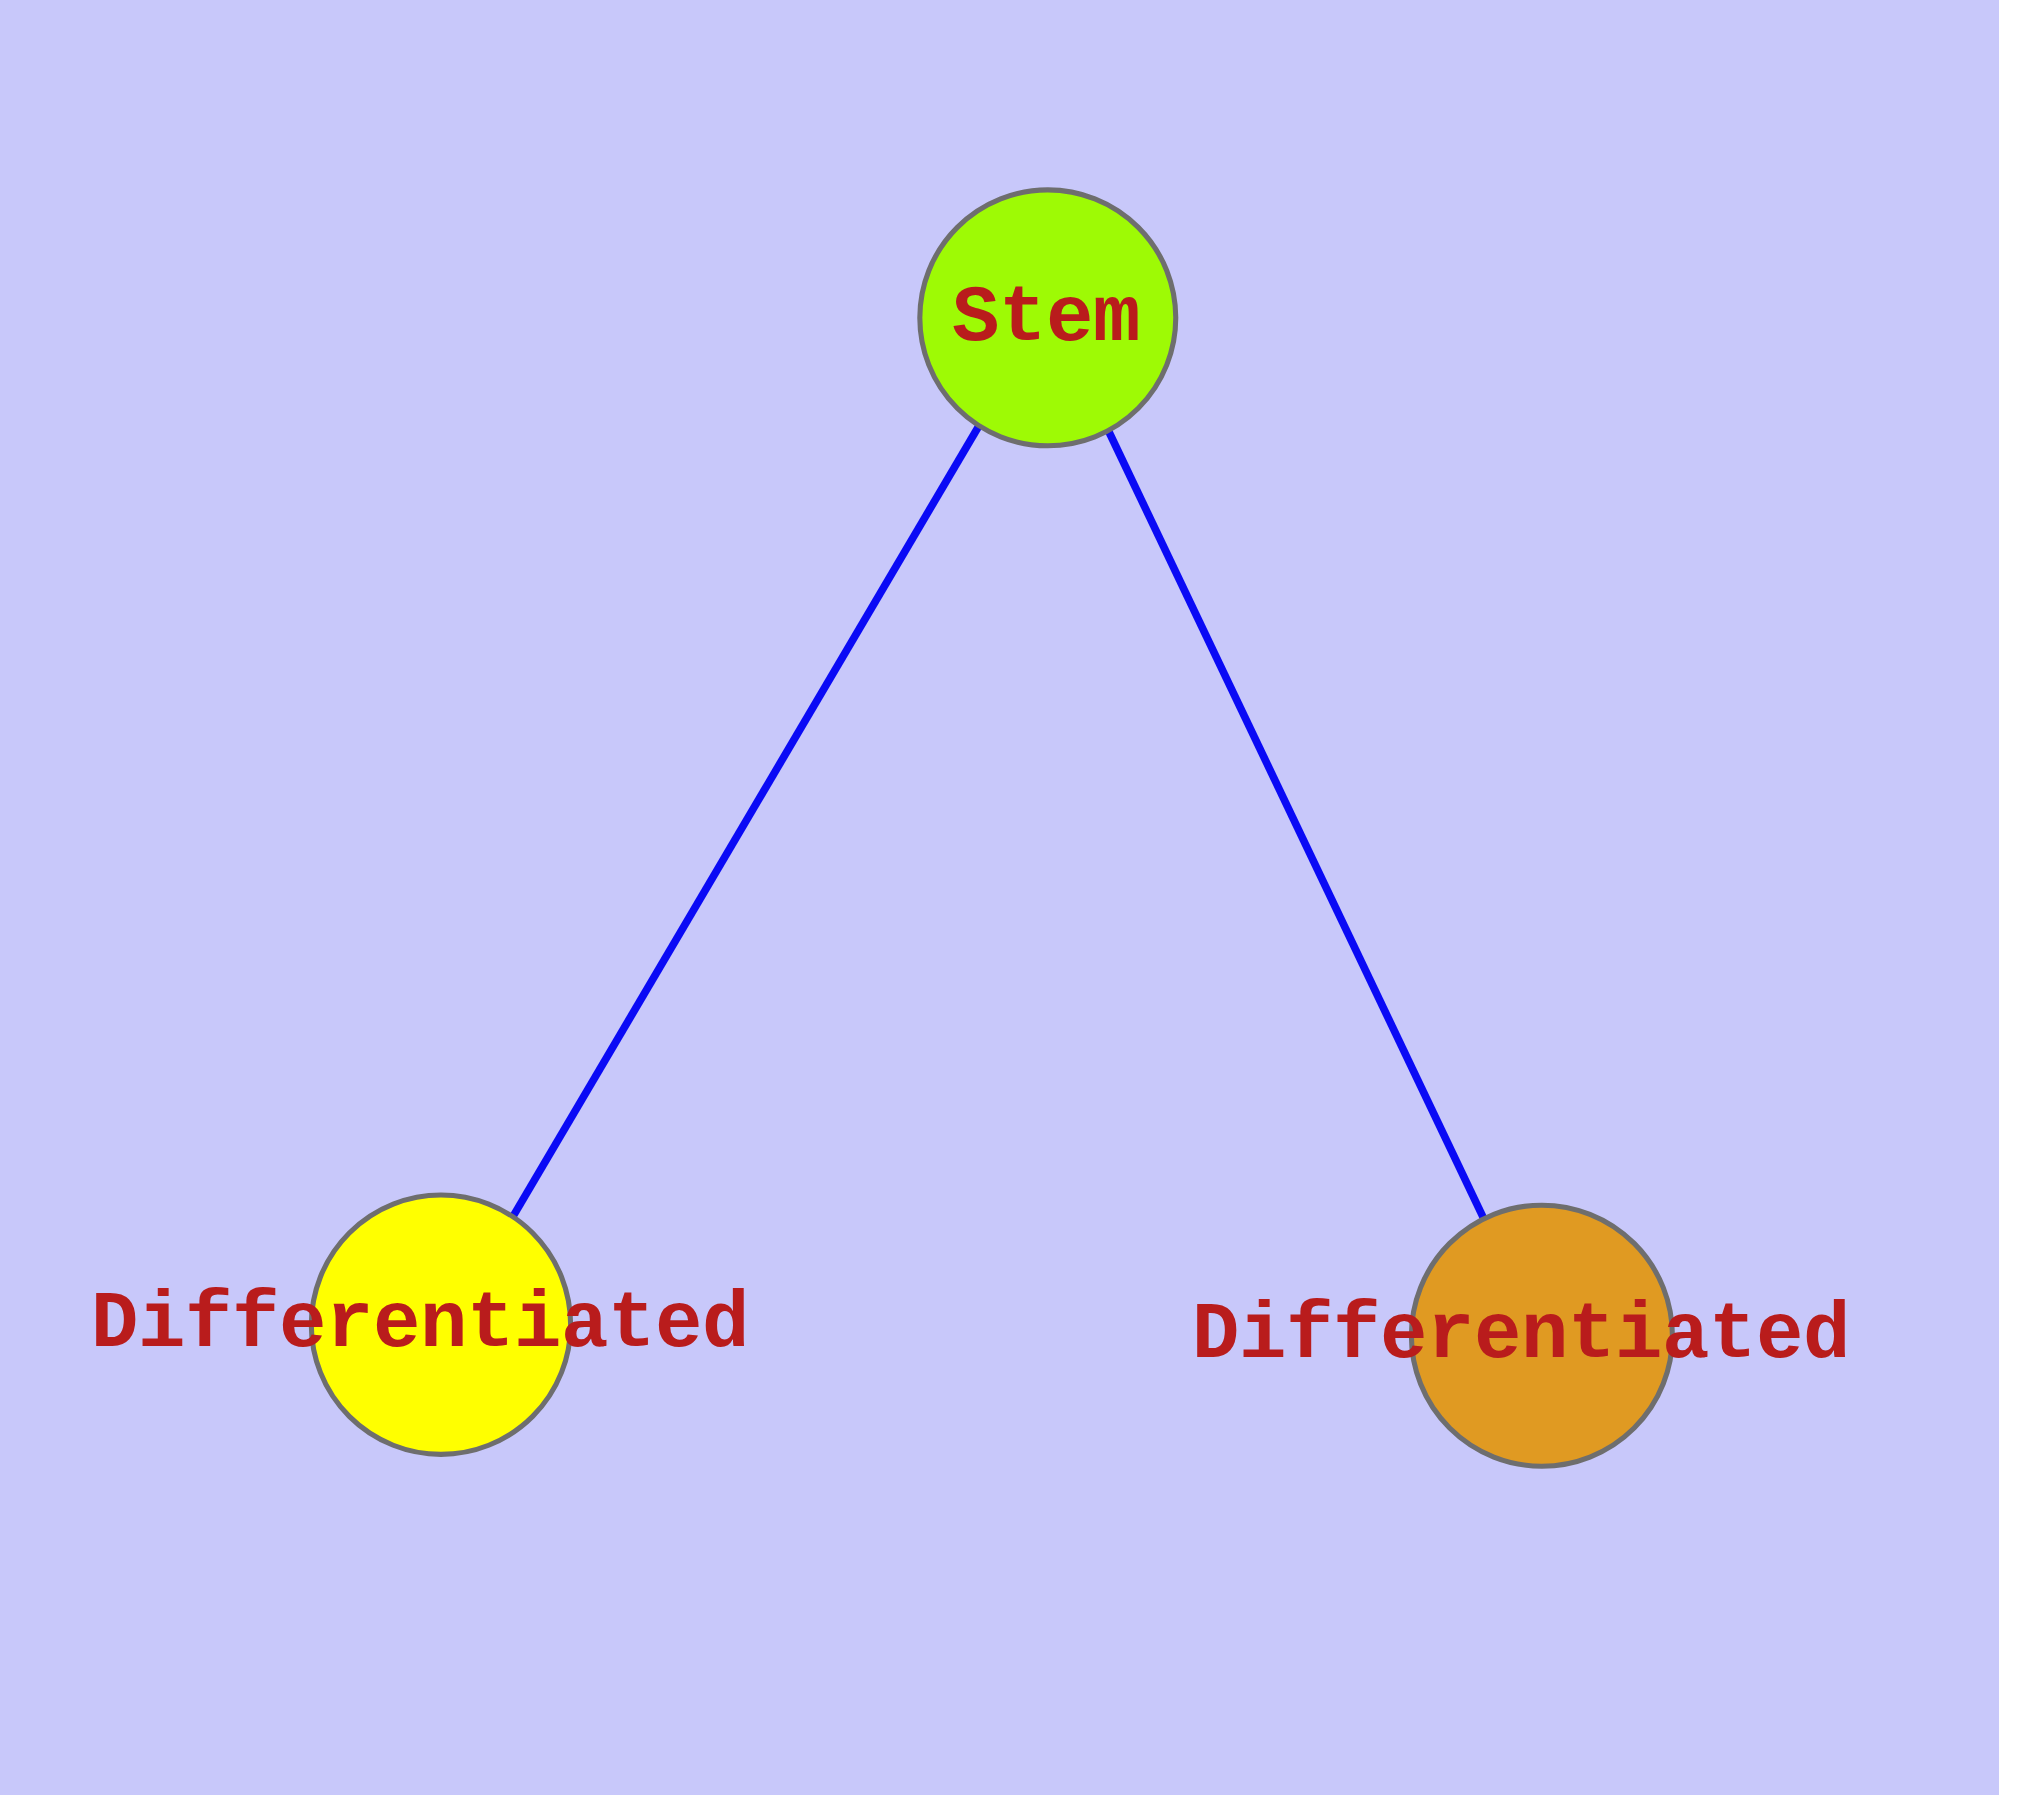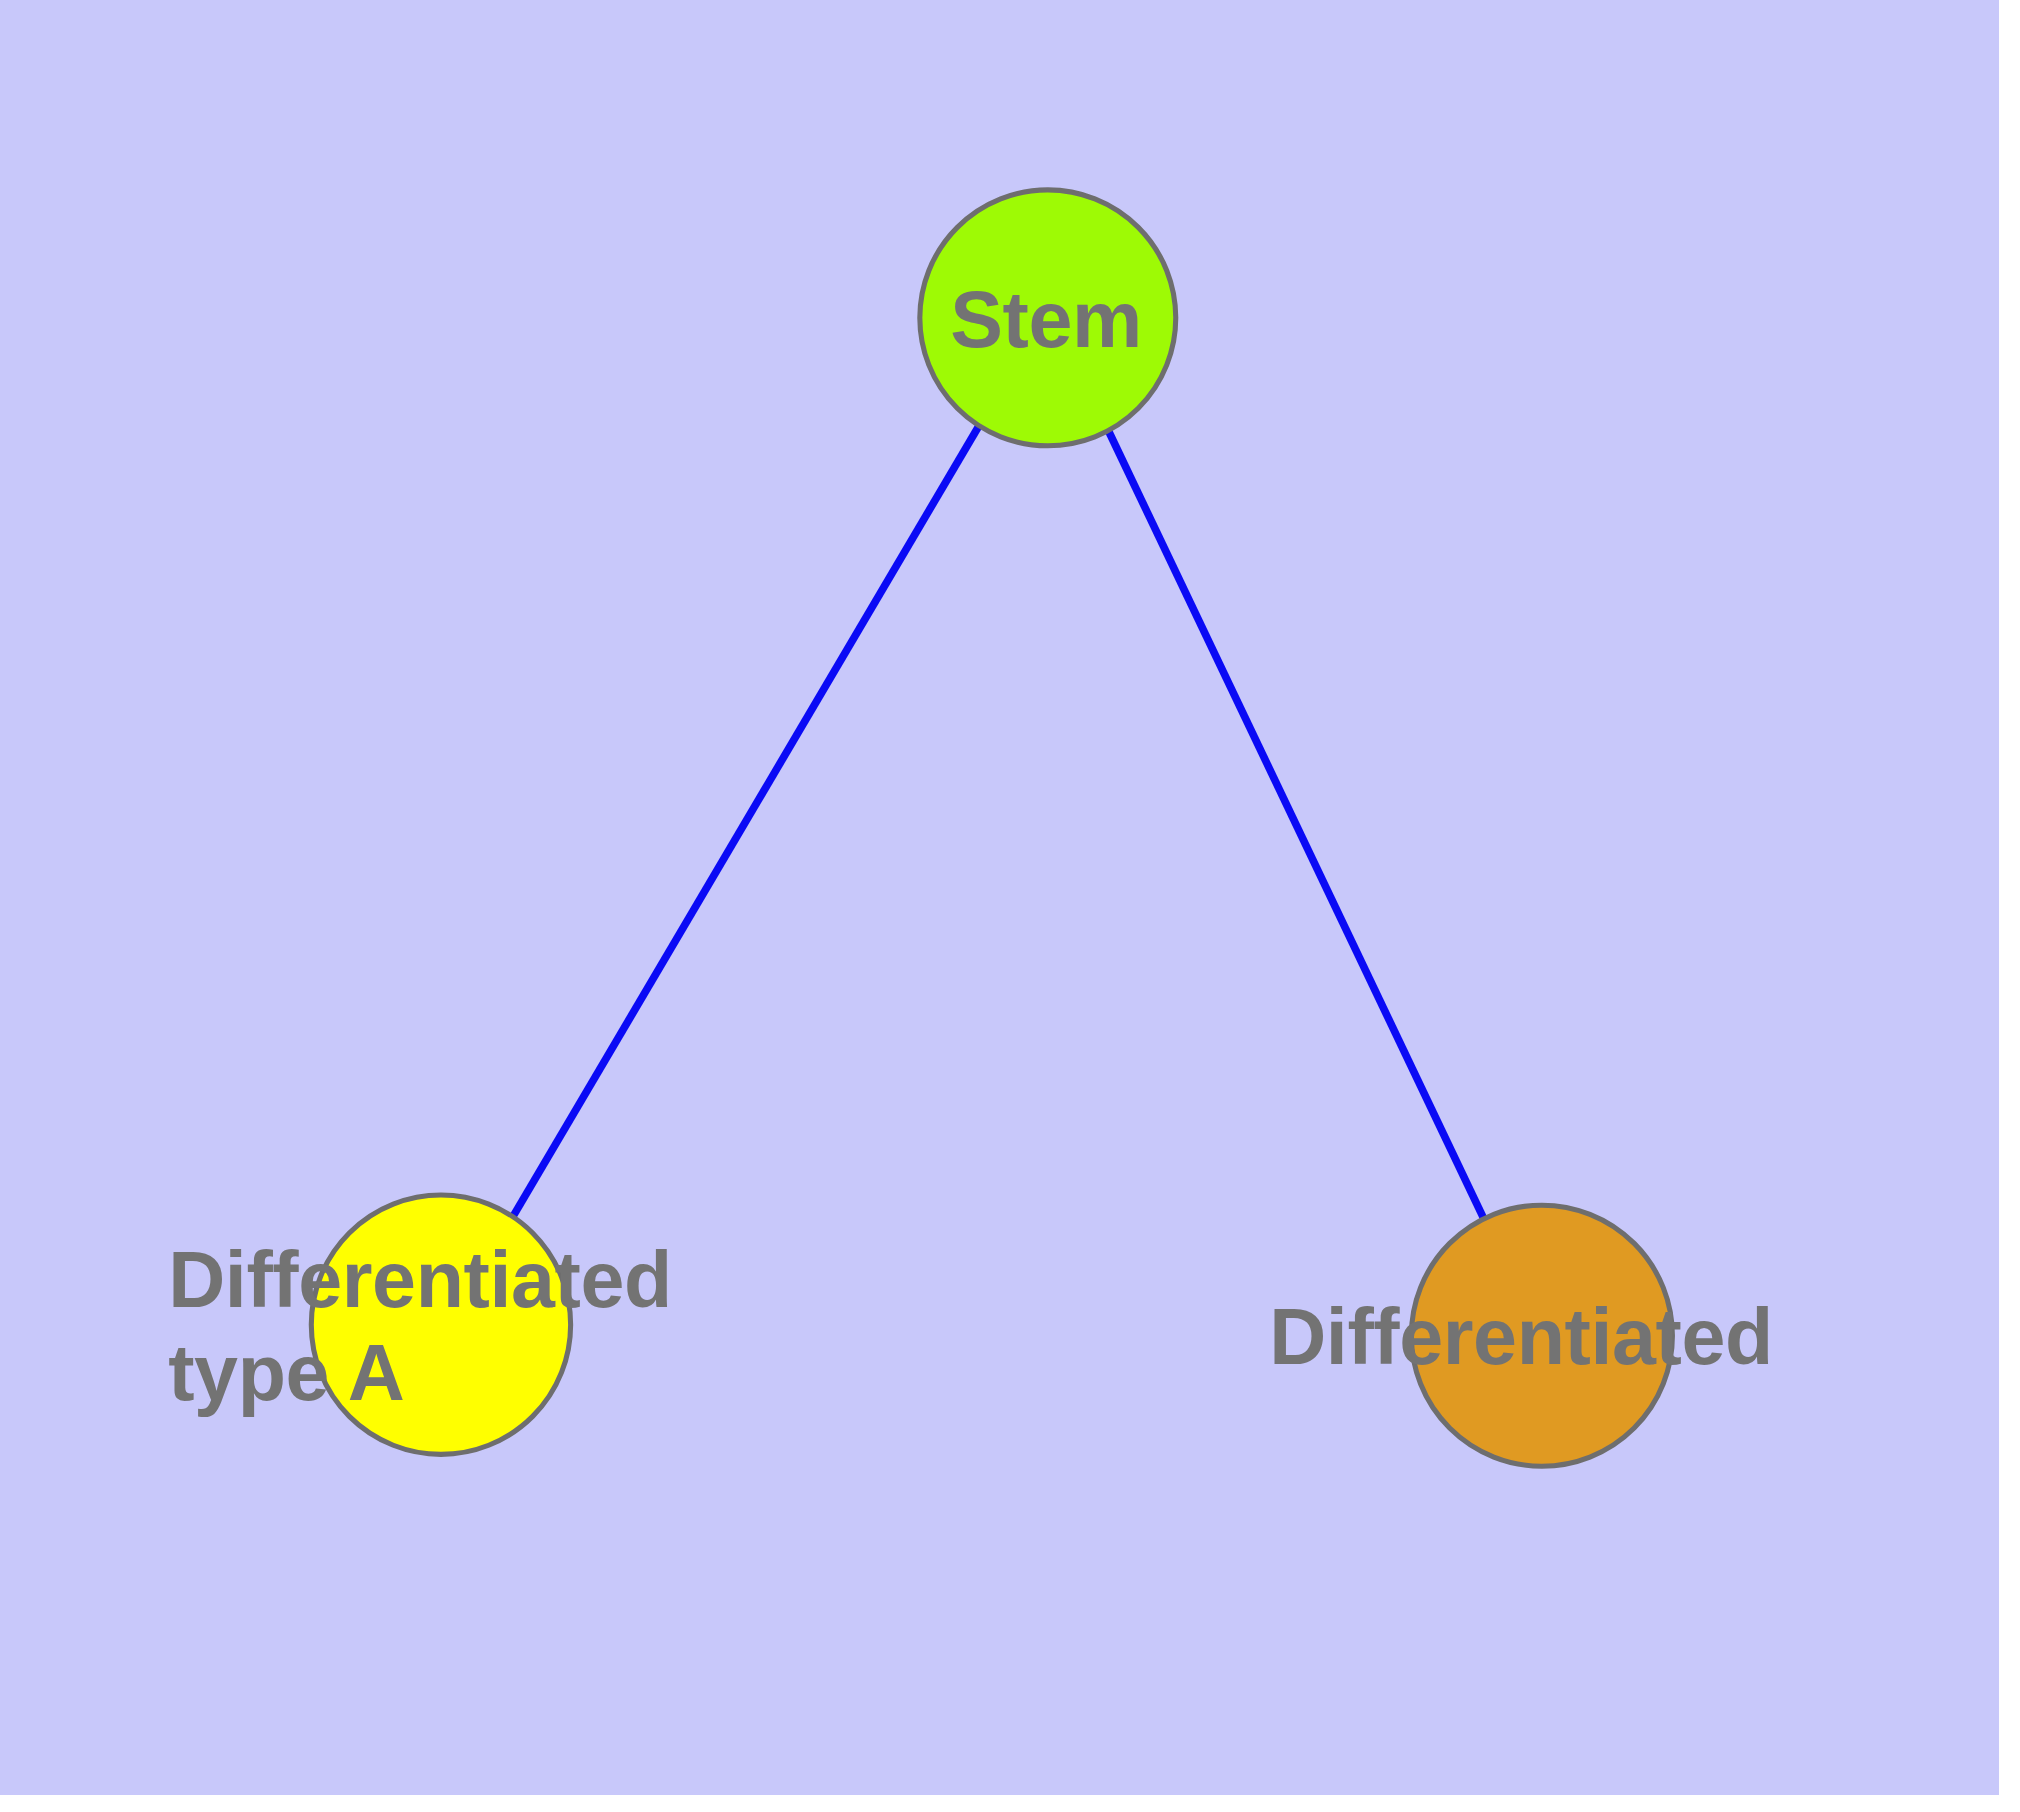--- a/index.html
+++ b/index.html
@@ -37,28 +37,30 @@
     stroke-width: 9;
     stroke-linecap: butt;
     fill: none;
   }
   .node-circle {
     stroke: #6e6e6e;
     stroke-width: 6;
   }
   .node-label {
     position: absolute;
-    color: #737373;
+    color: #b91c1c;
     font-weight: bold;
     font-size: 79px;
     line-height: 1.18;
+    text-align: center;
     white-space: nowrap;
     letter-spacing: -0.4px;
     transform: translate(-50%, -50%);
     pointer-events: none;
+    font-family: Liberation Mono, monospace;
   }
 </style>
 </head>
 <body>
 
 <div id="canvas">
 
   <div id="plot-bg"></div>
 
   <svg id="graph-svg" viewBox="0 0 2384 2138">
@@ -74,21 +76,20 @@
       <circle class="node-circle" cx="1819" cy="1576" r="154" fill="#e09a22" stroke="#6e6e6e" stroke-width="6"></circle>
     </g>
   </svg>
 
   <div class="node-label" style="left: 1046px; top: 320px;">
     <div>Stem</div>
   </div>
 
   <div class="node-label" style="left: 420px; top: 1326px;">
     <div>Differentiated</div>
-    <div>type A</div>
   </div>
 
   <div class="node-label" style="left: 1521px; top: 1337px;">
     <div>Differentiated</div>
   </div>
 
 </div>
 
 
 </body></html>

